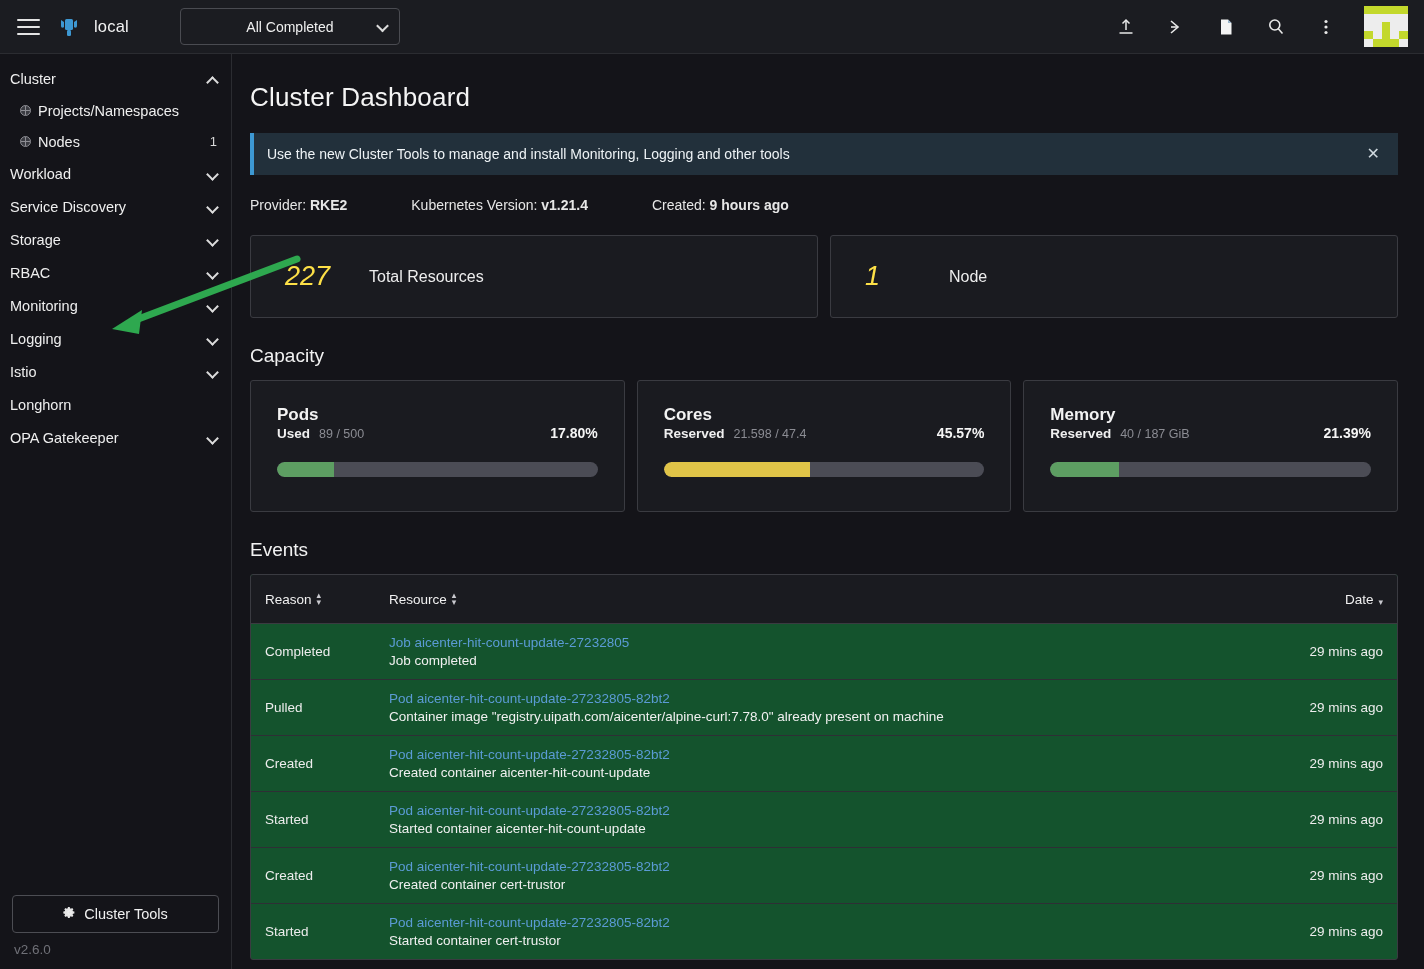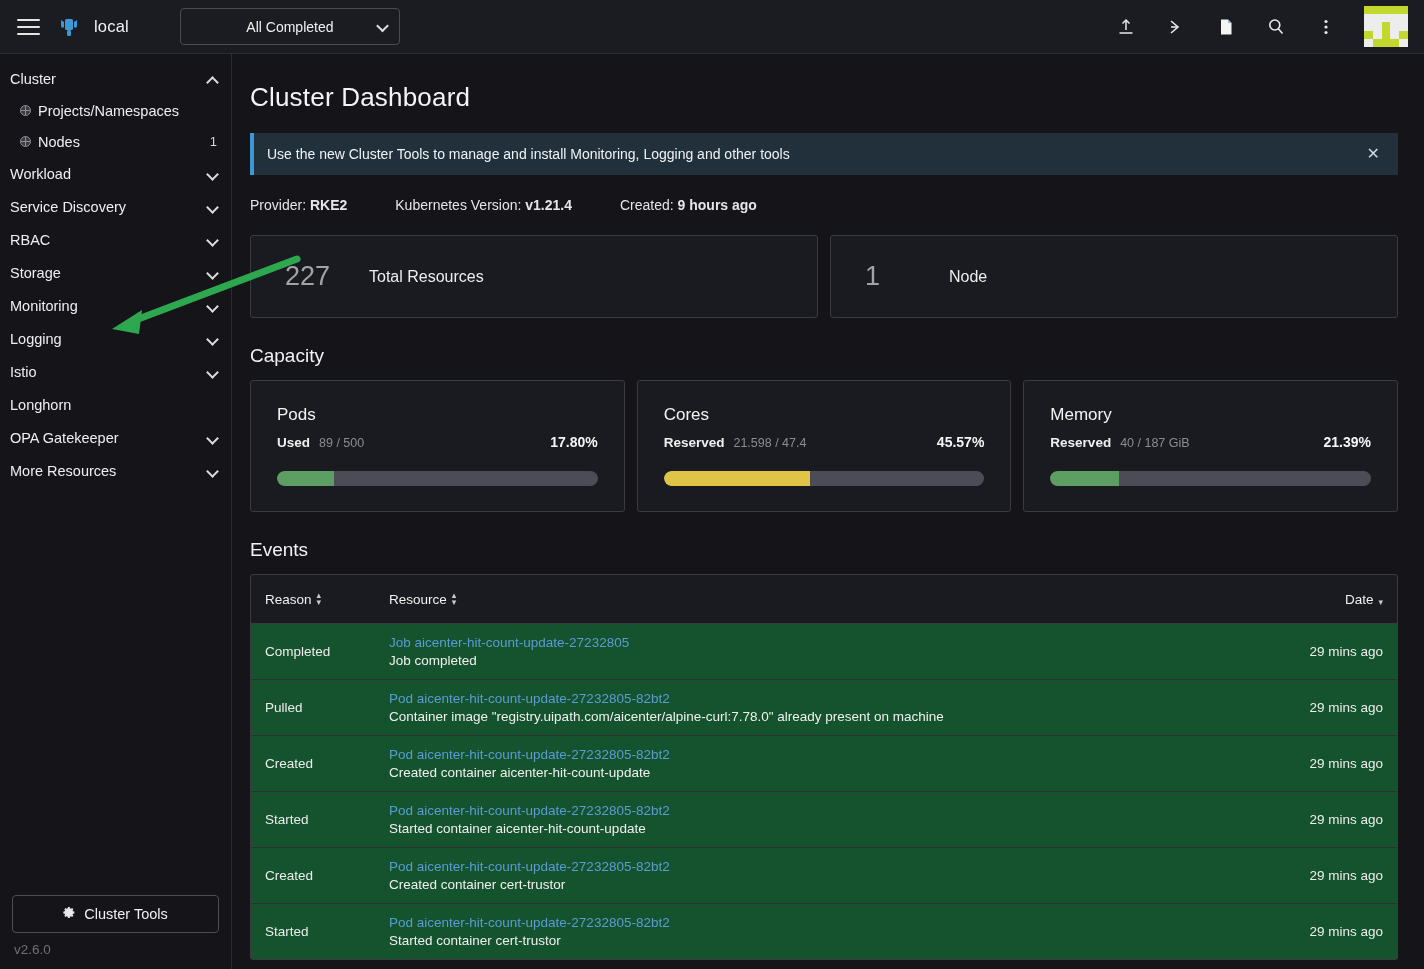--- a/index.html
+++ b/index.html
@@ -130,49 +130,49 @@
     background: #22303b;
     border-left: 4px solid #3d98d3;
     height: 42px; display: flex; align-items: center;
     padding: 0 14px 0 13px; margin-bottom: 18px;
     font-size: 14px; color: #eef3f6;
   }
   .banner .msg { flex: 1; }
   .banner-close { cursor: pointer; font-size: 16px; color: #cfd8de; padding: 0 4px; line-height: 1; }
 
   .meta-row {
-    display: flex; gap: 0; align-items: center;
+    display: flex; gap: 16px; align-items: center;
     font-size: 14px; color: #e6e6e6;
     padding: 4px 0 22px 0;
   }
   .meta-item { margin-right: 48px; }
   .meta-item b { font-weight: bold; }
 
   .card-row { display: flex; gap: 12px; }
   .count-card {
     flex: 1; height: 83px;
     border: 1px solid #3a3b41; border-radius: 3px;
     background: #1a1b20;
     display: flex; align-items: center; gap: 0;
     padding: 0 34px;
   }
-  .count-card .num { font-size: 27px; color: #a3a3a3; min-width: 84px; }
+  .count-card .num { font-size: 27px; color: #fde047; min-width: 84px; font-style: italic; }
   .count-card .lbl { font-size: 16px; color: #ededed; }
 
   .section-title {
     font-size: 19px; color: #f2f2f2; font-weight: 400;
     padding: 27px 0 13px 0;
   }
   .cap-card {
     flex: 1; height: 132px;
     border: 1px solid #3a3b41; border-radius: 3px;
     background: #1a1b20;
     padding: 24px 26px 0 26px;
   }
-  .cap-card h4 { font-size: 17px; font-weight: 400; color: #f3f3f3; margin-bottom: 9px; }
+  .cap-card h4 { font-size: 17px; font-weight: 700; color: #f3f3f3; }
   .cap-line { display: flex; align-items: baseline; font-size: 13.5px; margin-bottom: 21px; }
   .cap-line .k { color: #f0f0f0; font-weight: bold; font-size: 13.5px; }
   .cap-line .v { color: #8b8c93; margin-left: 9px; font-size: 12.5px; }
   .cap-line .pct { margin-left: auto; color: #f5f5f5; font-weight: bold; font-size: 14px; }
   .bar {
     height: 15px; border-radius: 8px; background: #4b4c55; overflow: hidden;
   }
   .bar .fill { height: 100%; border-radius: 8px 0 0 8px; }
 
   
@@ -325,48 +325,44 @@
 
         <div class="nav-group">
           <span class="lbl">Workload</span>
           <span><i class="chev-glyph"></i></span>
         </div>
         <div class="nav-group">
           <span class="lbl">Service Discovery</span>
           <span><i class="chev-glyph"></i></span>
         </div>
         <div class="nav-group">
+          <span class="lbl">Storage</span>
+          <span><i class="chev-glyph"></i></span>
+        </div>
+        <div class="nav-group">
           <span class="lbl">RBAC</span>
           <span><i class="chev-glyph"></i></span>
         </div>
         <div class="nav-group">
-          <span class="lbl">Storage</span>
-          <span><i class="chev-glyph"></i></span>
-        </div>
-        <div class="nav-group">
           <span class="lbl">Monitoring</span>
           <span><i class="chev-glyph"></i></span>
         </div>
         <div class="nav-group">
           <span class="lbl">Logging</span>
           <span><i class="chev-glyph"></i></span>
         </div>
         <div class="nav-group">
           <span class="lbl">Istio</span>
           <span><i class="chev-glyph"></i></span>
         </div>
         <div class="nav-group">
           <span class="lbl">Longhorn</span>
         </div>
         <div class="nav-group">
           <span class="lbl">OPA Gatekeeper</span>
-          <span><i class="chev-glyph"></i></span>
-        </div>
-        <div class="nav-group">
-          <span class="lbl">More Resources</span>
           <span><i class="chev-glyph"></i></span>
         </div>
       </div>
 
       <div class="sidebar-footer">
         <button class="cluster-tools-btn">
           <span>
             <svg width="13" height="13" viewBox="0 0 16 16" fill="#f0f0f0">
               <path d="M8 5.2a2.8 2.8 0 100 5.6 2.8 2.8 0 000-5.6zm0 4.2a1.4 1.4 0 110-2.8 1.4 1.4 0 010 2.8z"></path>
               <path d="M14 9.1v-2.2l-1.7-.3a4.6 4.6 0 00-.5-1.2l1-1.4-1.6-1.6-1.4 1a4.6 4.6 0 00-1.2-.5L8.3 1.2H6.1L5.8 2.9a4.6 4.6 0 00-1.2.5l-1.4-1-1.6 1.6 1 1.4a4.6 4.6 0 00-.5 1.2L0.4 6.9v2.2l1.7.3c.1.4.3.8.5 1.2l-1 1.4 1.6 1.6 1.4-1c.4.2.8.4 1.2.5l.3 1.7h2.2l.3-1.7c.4-.1.8-.3 1.2-.5l1.4 1 1.6-1.6-1-1.4c.2-.4.4-.8.5-1.2L14 9.1z" opacity=".95"></path>

